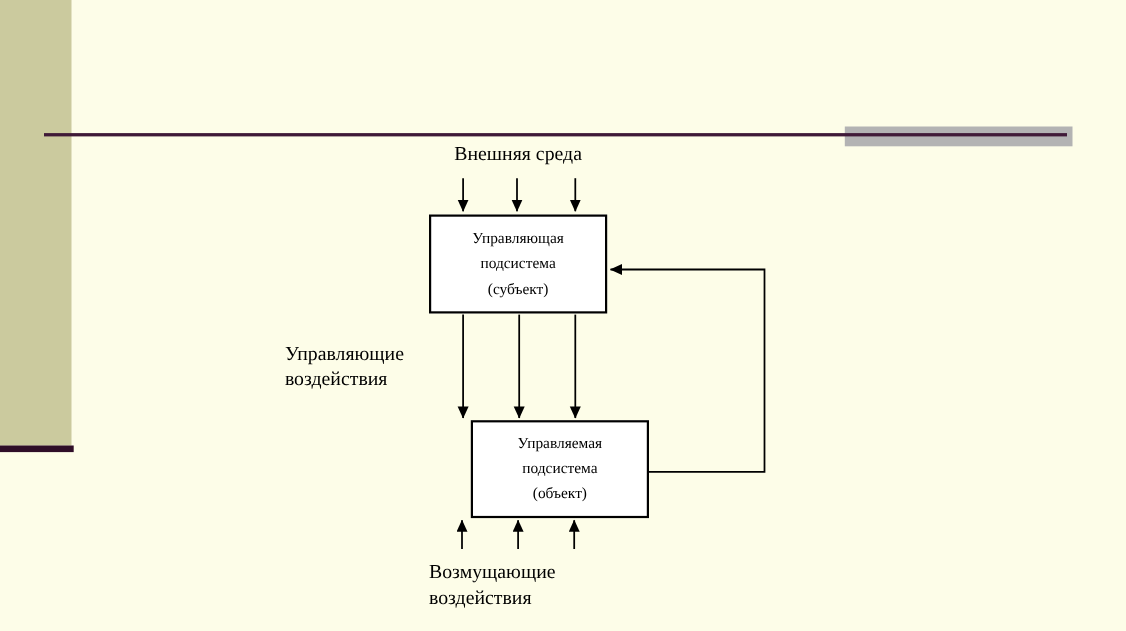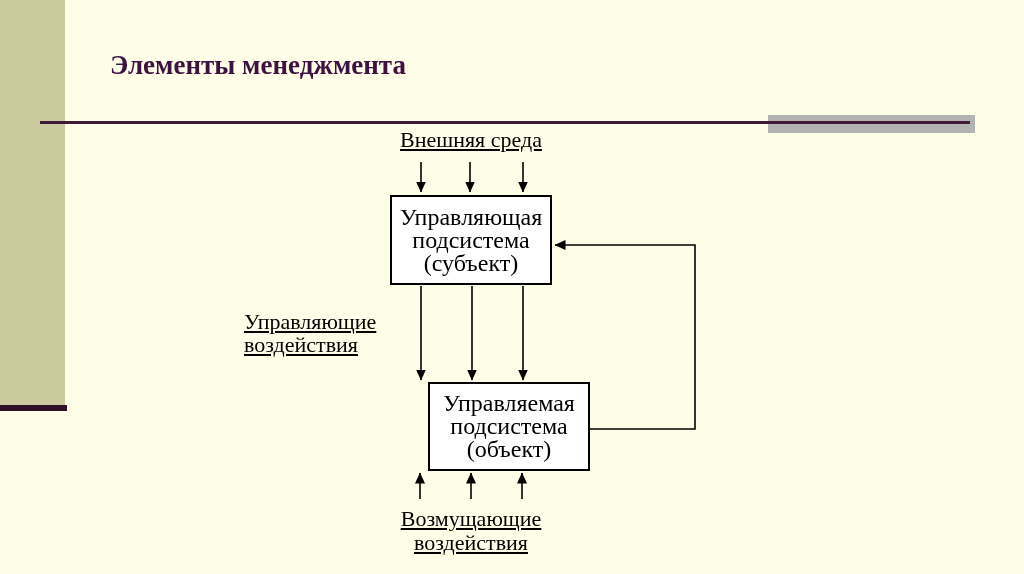--- a/index.html
+++ b/index.html
@@ -65,49 +65,47 @@
     position: absolute;
     left: 390px;
     width: 162px;
     box-sizing: border-box;
     background: var(--box-fill);
     border: 2px solid var(--diagram-ink);
     display: flex;
     align-items: center;
     justify-content: center;
     text-align: center;
-    font-size: 24px;
+    font-size: 14px;
     line-height: 23px;
     color: var(--diagram-ink);
     white-space: pre-line;
   }
   .box-subject { top: 195px; height: 90px; }
   .box-object  { top: 382px; height: 89px; margin-left: 38px; }
   .dlabel {
     position: absolute;
-    font-size: 22px;
+    font-size: 18px;
     color: var(--diagram-ink);
     white-space: pre-line;
     line-height: 23px;
-    text-decoration: underline;
   }
   .lbl-env    { left: 390px; top: 128px; width: 162px; text-align: center; white-space: nowrap; }
-  .lbl-left   { left: 244px; top: 310px; }
+  .lbl-left   { left: 259px; top: 310px; }
   .lbl-right  { left: 571px; top: 291px; line-height: 24px; }
-  .lbl-bottom { left: 390px; top: 507px; width: 162px; text-align: center; line-height: 24px; }
+  .lbl-bottom { left: 390px; top: 507px; width: 162px; text-align: left; line-height: 24px; }
 </style>
 </head>
 <body>
 
 <div class="slide">
 
   <div class="band"></div>
   <div class="band-underline"></div>
 
-  <h1 class="title">Элементы менеджмента</h1>
 
   <div class="gray-bar"></div>
   <div class="rule"></div>
 
   <svg class="arrows" width="1024" height="574" viewBox="0 0 1024 574">
     <defs>
       <marker id="ah" markerUnits="userSpaceOnUse" markerWidth="12" markerHeight="11" refX="10.5" refY="5" orient="auto">
         <path d="M0,0 L11,5 L0,10 Z" fill="#000"></path>
       </marker>
     </defs>

